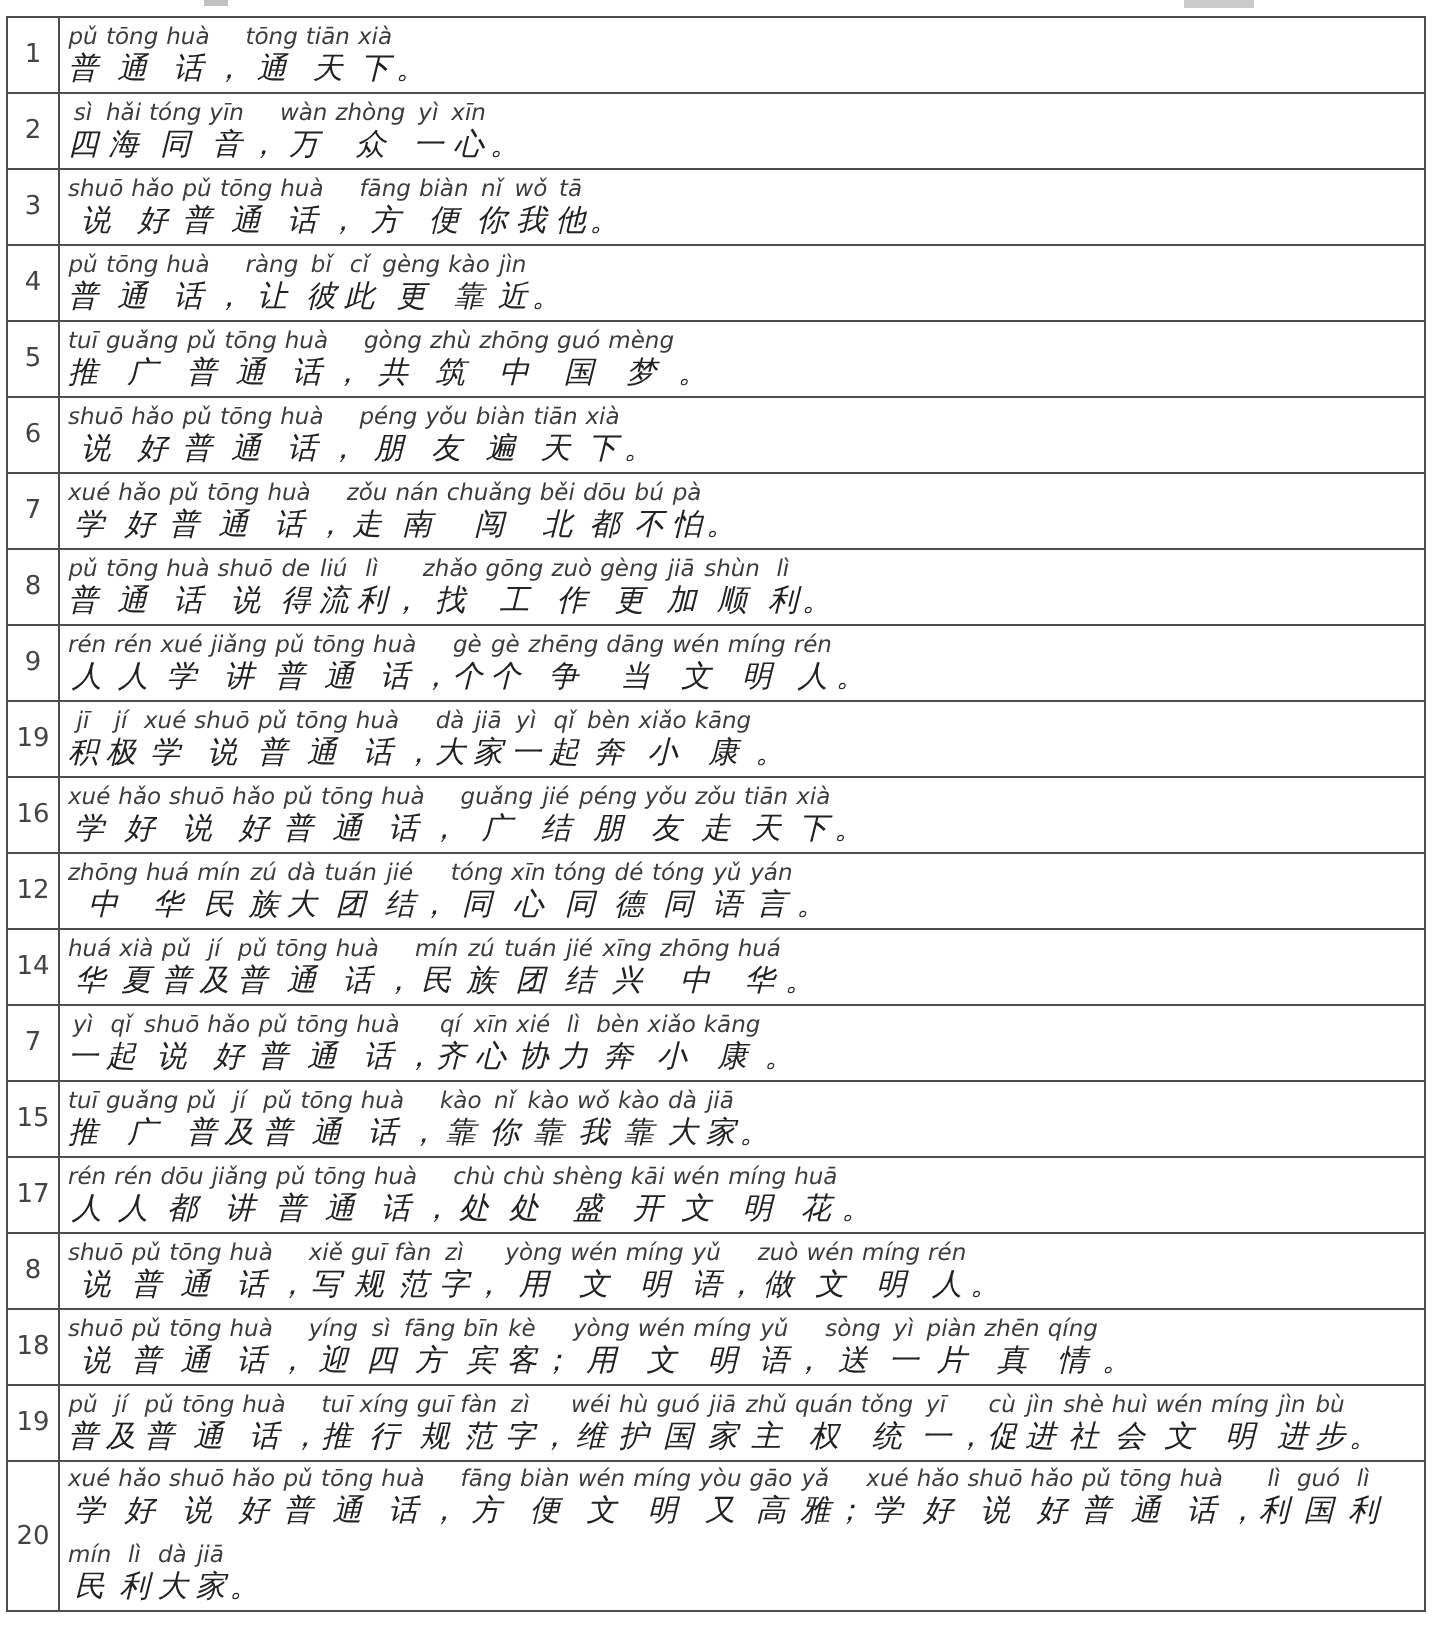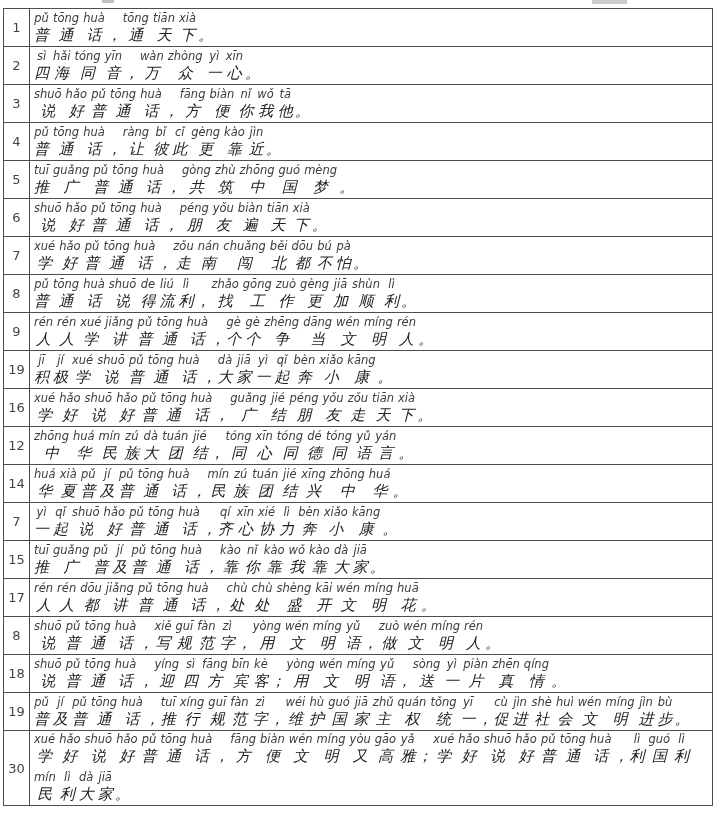--- a/index.html
+++ b/index.html
@@ -151,20 +151,20 @@
           <div class="line"><span class="u"><span class="py">shuō</span><span class="hz">说</span></span><span class="u"><span class="py">pǔ</span><span class="hz">普</span></span><span class="u"><span class="py">tōng</span><span class="hz">通</span></span><span class="u"><span class="py">huà</span><span class="hz">话</span></span><span class="u punct"><span class="py"></span><span class="hz">，</span></span><span class="u"><span class="py">yíng</span><span class="hz">迎</span></span><span class="u"><span class="py">sì</span><span class="hz">四</span></span><span class="u"><span class="py">fāng</span><span class="hz">方</span></span><span class="u"><span class="py">bīn</span><span class="hz">宾</span></span><span class="u"><span class="py">kè</span><span class="hz">客</span></span><span class="u punct"><span class="py"></span><span class="hz">；</span></span><span class="u"><span class="py">yòng</span><span class="hz">用</span></span><span class="u"><span class="py">wén</span><span class="hz">文</span></span><span class="u"><span class="py">míng</span><span class="hz">明</span></span><span class="u"><span class="py">yǔ</span><span class="hz">语</span></span><span class="u punct"><span class="py"></span><span class="hz">，</span></span><span class="u"><span class="py">sòng</span><span class="hz">送</span></span><span class="u"><span class="py">yì</span><span class="hz">一</span></span><span class="u"><span class="py">piàn</span><span class="hz">片</span></span><span class="u"><span class="py">zhēn</span><span class="hz">真</span></span><span class="u"><span class="py">qíng</span><span class="hz">情</span></span><span class="u punct"><span class="py"></span><span class="hz">。</span></span></div>
         </td>
   </tr>
       <tr>
     <td class="num">19</td>
     <td class="content">
           <div class="line"><span class="u"><span class="py">pǔ</span><span class="hz">普</span></span><span class="u"><span class="py">jí</span><span class="hz">及</span></span><span class="u"><span class="py">pǔ</span><span class="hz">普</span></span><span class="u"><span class="py">tōng</span><span class="hz">通</span></span><span class="u"><span class="py">huà</span><span class="hz">话</span></span><span class="u punct"><span class="py"></span><span class="hz">，</span></span><span class="u"><span class="py">tuī</span><span class="hz">推</span></span><span class="u"><span class="py">xíng</span><span class="hz">行</span></span><span class="u"><span class="py">guī</span><span class="hz">规</span></span><span class="u"><span class="py">fàn</span><span class="hz">范</span></span><span class="u"><span class="py">zì</span><span class="hz">字</span></span><span class="u punct"><span class="py"></span><span class="hz">，</span></span><span class="u"><span class="py">wéi</span><span class="hz">维</span></span><span class="u"><span class="py">hù</span><span class="hz">护</span></span><span class="u"><span class="py">guó</span><span class="hz">国</span></span><span class="u"><span class="py">jiā</span><span class="hz">家</span></span><span class="u"><span class="py">zhǔ</span><span class="hz">主</span></span><span class="u"><span class="py">quán</span><span class="hz">权</span></span><span class="u"><span class="py">tǒng</span><span class="hz">统</span></span><span class="u"><span class="py">yī</span><span class="hz">一</span></span><span class="u punct"><span class="py"></span><span class="hz">，</span></span><span class="u"><span class="py">cù</span><span class="hz">促</span></span><span class="u"><span class="py">jìn</span><span class="hz">进</span></span><span class="u"><span class="py">shè</span><span class="hz">社</span></span><span class="u"><span class="py">huì</span><span class="hz">会</span></span><span class="u"><span class="py">wén</span><span class="hz">文</span></span><span class="u"><span class="py">míng</span><span class="hz">明</span></span><span class="u"><span class="py">jìn</span><span class="hz">进</span></span><span class="u"><span class="py">bù</span><span class="hz">步</span></span><span class="u punct"><span class="py"></span><span class="hz">。</span></span></div>
         </td>
   </tr>
       <tr>
-    <td class="num">30</td>
+    <td class="num">20</td>
     <td class="content">
           <div class="line"><span class="u"><span class="py">xué</span><span class="hz">学</span></span><span class="u"><span class="py">hǎo</span><span class="hz">好</span></span><span class="u"><span class="py">shuō</span><span class="hz">说</span></span><span class="u"><span class="py">hǎo</span><span class="hz">好</span></span><span class="u"><span class="py">pǔ</span><span class="hz">普</span></span><span class="u"><span class="py">tōng</span><span class="hz">通</span></span><span class="u"><span class="py">huà</span><span class="hz">话</span></span><span class="u punct"><span class="py"></span><span class="hz">，</span></span><span class="u"><span class="py">fāng</span><span class="hz">方</span></span><span class="u"><span class="py">biàn</span><span class="hz">便</span></span><span class="u"><span class="py">wén</span><span class="hz">文</span></span><span class="u"><span class="py">míng</span><span class="hz">明</span></span><span class="u"><span class="py">yòu</span><span class="hz">又</span></span><span class="u"><span class="py">gāo</span><span class="hz">高</span></span><span class="u"><span class="py">yǎ</span><span class="hz">雅</span></span><span class="u punct"><span class="py"></span><span class="hz">；</span></span><span class="u"><span class="py">xué</span><span class="hz">学</span></span><span class="u"><span class="py">hǎo</span><span class="hz">好</span></span><span class="u"><span class="py">shuō</span><span class="hz">说</span></span><span class="u"><span class="py">hǎo</span><span class="hz">好</span></span><span class="u"><span class="py">pǔ</span><span class="hz">普</span></span><span class="u"><span class="py">tōng</span><span class="hz">通</span></span><span class="u"><span class="py">huà</span><span class="hz">话</span></span><span class="u punct"><span class="py"></span><span class="hz">，</span></span><span class="u"><span class="py">lì</span><span class="hz">利</span></span><span class="u"><span class="py">guó</span><span class="hz">国</span></span><span class="u"><span class="py">lì</span><span class="hz">利</span></span></div>
           <div class="line"><span class="u"><span class="py">mín</span><span class="hz">民</span></span><span class="u"><span class="py">lì</span><span class="hz">利</span></span><span class="u"><span class="py">dà</span><span class="hz">大</span></span><span class="u"><span class="py">jiā</span><span class="hz">家</span></span><span class="u punct"><span class="py"></span><span class="hz">。</span></span></div>
         </td>
   </tr>
     </tbody>
 </table>
 
 </body></html>

